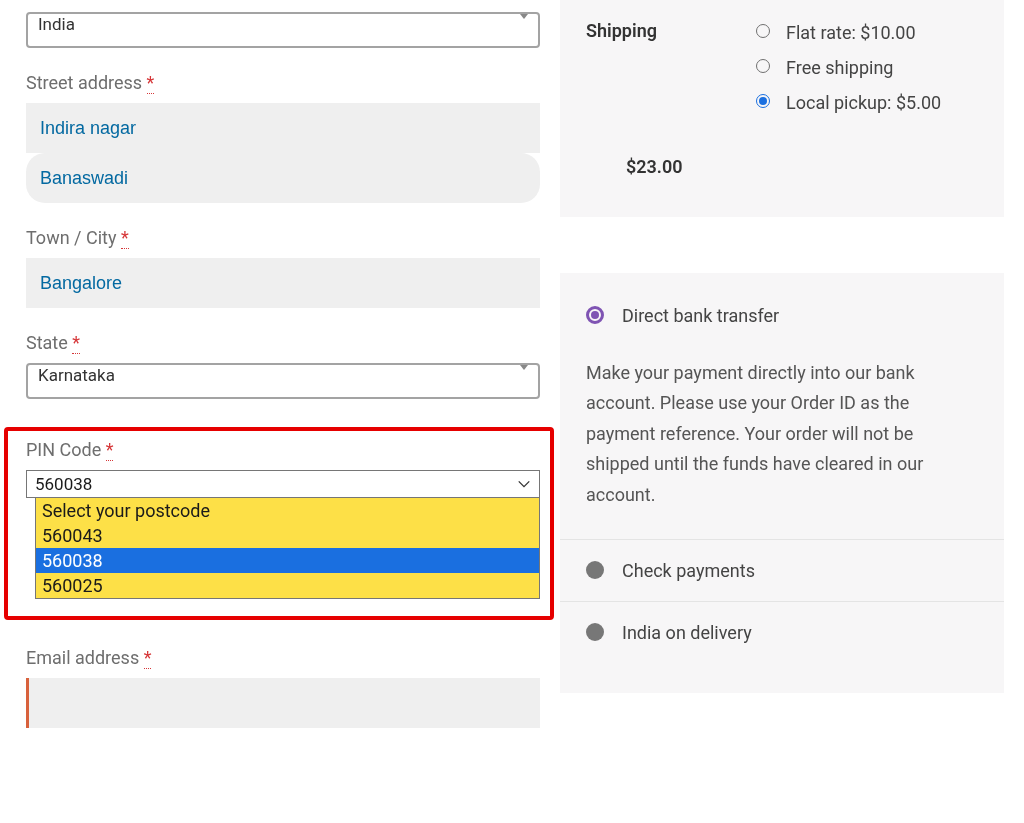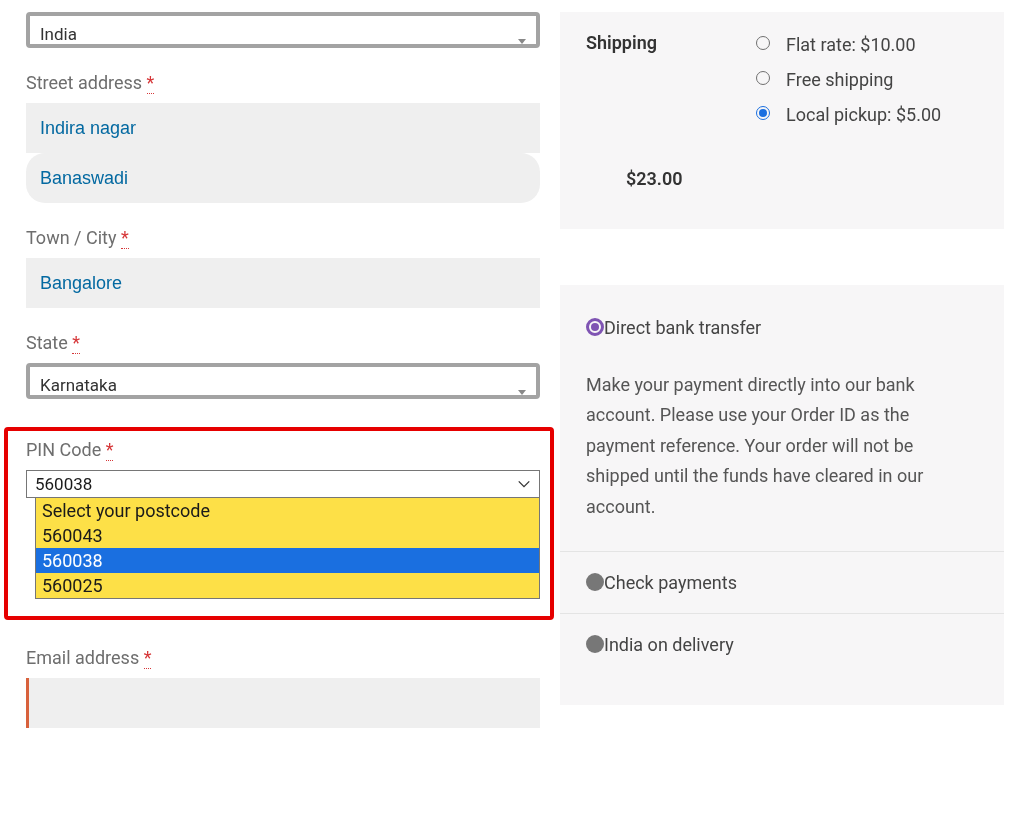--- a/index.html
+++ b/index.html
@@ -12,21 +12,21 @@
   font-size: 18px;
   color: #5a5a5a;
 }
 .col-left {
   width: 560px;
   padding: 12px 20px 12px 26px;
   position: relative;
 }
 .col-right {
   flex: 1;
-  padding: 12px 20px 0 0;
+  padding: 0 20px 0 0;
 }
 .field {
   margin-bottom: 24px;
 }
 .label {
   color: #6e6e6e;
   font-size: 18px;
   margin-bottom: 10px;
   display: block;
 }
@@ -40,24 +40,24 @@
   background: #efefef;
   border: none;
   padding: 0 14px;
   font-size: 18px;
   color: #0369a1;
 }
 .txt-input + .txt-input { margin-top: 0; border-radius: 19px; }
 .sel-wrap {
   width: 100%;
   height: 36px;
-  border: 4px solid #a3a3a3;
+  border: 2px solid #a3a3a3;
   border-radius: 4px;
   display: flex;
-  align-items: flex-end;
+  align-items: flex-start;
   padding: 0 10px;
   justify-content: space-between;
   font-size: 17px;
   color: #333;
   background: #fff;
 }
 .sel-caret {
   width: 0; height: 0;
   border-left: 4px solid transparent;
   border-right: 4px solid transparent;
@@ -154,20 +154,21 @@
 }
 
 .pay {
   margin-top: 56px;
   background: #f7f6f7;
   padding: 20px 0 30px 0;
 }
 .pay-row {
   display: flex;
   align-items: center;
+  gap: 18px;
   padding: 20px 26px;
 }
 .pay-row.top { padding-top: 12px; }
 .pay-radio-big {
   width: 18px; height: 18px;
   border: 3px solid #7f54b3;
   border-radius: 50%;
   display: inline-flex;
   align-items: center;
   justify-content: center;

